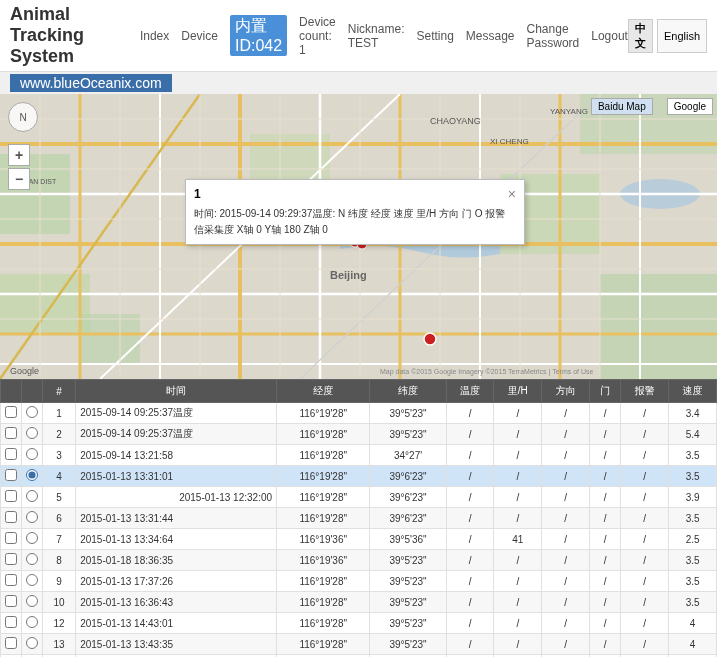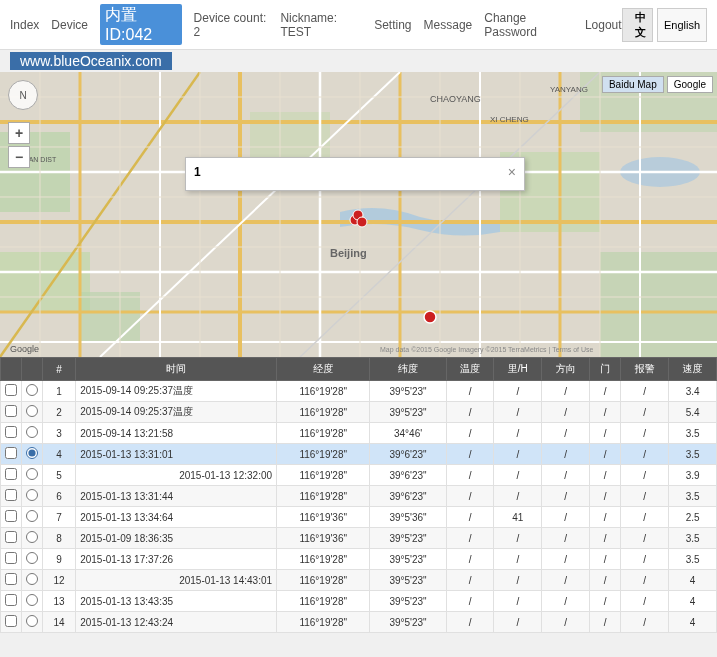--- a/index.html
+++ b/index.html
@@ -16,21 +16,21 @@
     .lang-btn { padding: 1px 6px; font-size: 11px; border: 1px solid #ccc; cursor: pointer; background: #f8f8f8; }
     .lang-btn.active { background: #e8e8e8; font-weight: bold; text-align: right; }
 
     
     .map-container { position: relative; width: 717px; height: 285px; overflow: hidden; background: #c8d8c0; }
 
     
     .map-svg { width: 100%; height: 100%; }
 
     
-    .map-controls-top { position: absolute; top: 4px; right: 4px; display: flex; gap: 3px; }
+    .map-controls-top { position: absolute; top: 4px; right: 4px; display: flex; gap: 14px; }
     .map-btn { padding: 2px 6px; font-size: 10px; background: #fff; border: 1px solid #aaa; cursor: pointer; }
     .map-btn.active { background: #d0e0f0; }
 
     
     .zoom-controls { position: absolute; top: 50px; left: 8px; display: flex; flex-direction: column; gap: 2px; }
     .zoom-btn { width: 22px; height: 22px; background: #fff; border: 1px solid #aaa; cursor: pointer; display: flex; align-items: center; justify-content: center; font-size: 14px; font-weight: bold; color: #555; }
 
     
     .compass { position: absolute; top: 8px; left: 8px; width: 30px; height: 30px; background: rgba(255,255,255,0.8); border-radius: 50%; border: 1px solid #aaa; display: flex; align-items: center; justify-content: center; font-size: 10px; color: #555; }
 
@@ -56,25 +56,28 @@
     input[type="radio"] { width: 12px; height: 12px; }
     .radio-blue { accent-color: #3a6ea8; }
   </style>
 </head>
 <body>
 
 
 
 
 <div class="header">
+  <div class="header-left">
+    <div class="app-title">Animal Tracking System</div>
+  </div>
   <div class="nav-links">
     <span>Index</span>
     <span>Device</span>
     <span class="device-id">内置ID:042</span>
-    <span>Device count: 2</span>
+    <span>Device count: 1</span>
     <span>Nickname: TEST</span>
     <span>Setting</span>
     <span>Message</span>
     <span>Change Password</span>
     <span>Logout</span>
   </div>
   <div class="lang-buttons">
     <button class="lang-btn active">中文</button>
     <button class="lang-btn">English</button>
   </div>
@@ -166,20 +169,21 @@
     <div class="zoom-btn">+</div>
     <div class="zoom-btn">−</div>
   </div>
 
   
   <div class="map-popup">
     <div class="map-popup-header">
       <span class="popup-num">1</span>
       <span class="popup-close">×</span>
     </div>
+    <div class="popup-content">时间: 2015-09-14 09:29:37温度: N 纬度 经度 速度 里/H 方向 门 O 报警 信采集度 X轴 0 Y轴 180 Z轴 0</div>
   </div>
 </div>
 
 
 <div class="table-container">
   <table>
     <thead>
       <tr>
         <th></th>
         <th></th>
@@ -223,21 +227,21 @@
       <td>/</td>
       <td>/</td>
       <td>5.4</td>
     </tr>
         <tr>
       <td class="checkbox-cell"><input type="checkbox" style=""></td>
       <td class="radio-cell"><input type="radio" name="track-row" style=""></td>
       <td>3</td>
       <td style="text-align:left;padding-left:4px;">2015-09-14 13:21:58</td>
       <td>116°19'28"</td>
-      <td>34°46'</td>
+      <td>34°27'</td>
       <td>/</td>
       <td>/</td>
       <td>/</td>
       <td>/</td>
       <td>/</td>
       <td>3.5</td>
     </tr>
         <tr class="row-selected">
       <td class="checkbox-cell"><input type="checkbox" style=""></td>
       <td class="radio-cell"><input type="radio" name="track-row" checked="" class="radio-blue" style=""></td>
@@ -291,21 +295,21 @@
       <td>41</td>
       <td>/</td>
       <td>/</td>
       <td>/</td>
       <td>2.5</td>
     </tr>
         <tr>
       <td class="checkbox-cell"><input type="checkbox" style=""></td>
       <td class="radio-cell"><input type="radio" name="track-row" style=""></td>
       <td>8</td>
-      <td style="text-align:left;padding-left:4px;">2015-01-09 18:36:35</td>
+      <td style="text-align:left;padding-left:4px;">2015-01-18 18:36:35</td>
       <td>116°19'36"</td>
       <td>39°5'23"</td>
       <td>/</td>
       <td>/</td>
       <td>/</td>
       <td>/</td>
       <td>/</td>
       <td>3.5</td>
     </tr>
         <tr>
@@ -318,22 +322,36 @@
       <td>/</td>
       <td>/</td>
       <td>/</td>
       <td>/</td>
       <td>/</td>
       <td>3.5</td>
     </tr>
         <tr>
       <td class="checkbox-cell"><input type="checkbox" style=""></td>
       <td class="radio-cell"><input type="radio" name="track-row" style=""></td>
+      <td>10</td>
+      <td style="text-align:left;padding-left:4px;">2015-01-13 16:36:43</td>
+      <td>116°19'28"</td>
+      <td>39°5'23"</td>
+      <td>/</td>
+      <td>/</td>
+      <td>/</td>
+      <td>/</td>
+      <td>/</td>
+      <td>3.5</td>
+    </tr>
+        <tr>
+      <td class="checkbox-cell"><input type="checkbox" style=""></td>
+      <td class="radio-cell"><input type="radio" name="track-row" style=""></td>
       <td>12</td>
-      <td style="text-align:right;padding-left:4px;">2015-01-13 14:43:01</td>
+      <td style="text-align:left;padding-left:4px;">2015-01-13 14:43:01</td>
       <td>116°19'28"</td>
       <td>39°5'23"</td>
       <td>/</td>
       <td>/</td>
       <td>/</td>
       <td>/</td>
       <td>/</td>
       <td>4</td>
     </tr>
         <tr>

